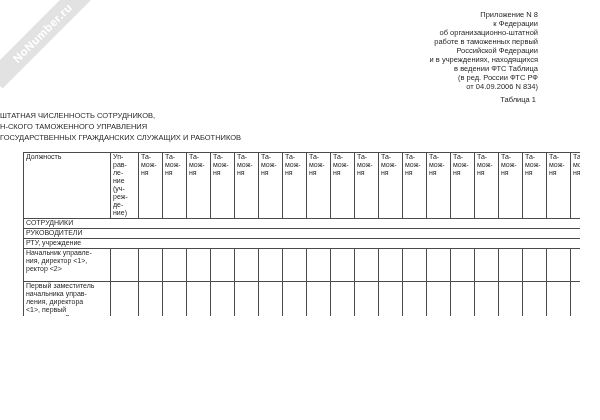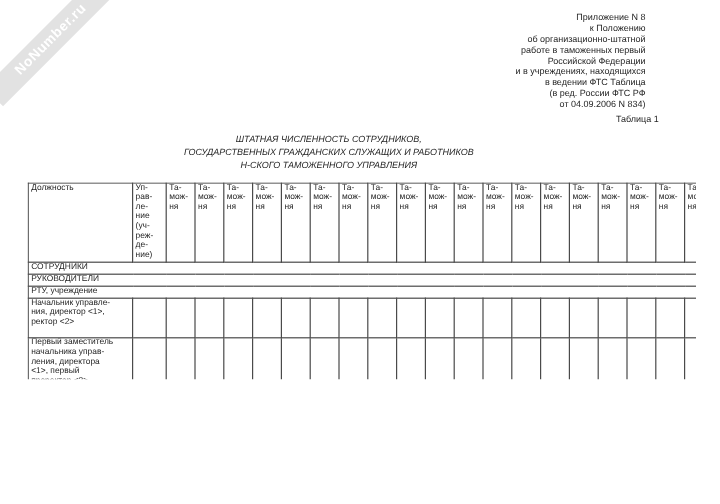--- a/index.html
+++ b/index.html
@@ -30,32 +30,31 @@
   .annex {
     position: absolute;
     top: 10px; right: 62px;
     text-align: right;
     font-size: 7.5px;
     line-height: 9px;
     white-space: nowrap;
   }
   .table-label {
     position: absolute;
-    top: 95px; right: 51px;
+    top: 95px; right: 64px;
     font-size: 7.5px;
   }
   
   .doc-title {
     position: absolute;
     top: 110px; left: 0;
     width: 548px;
-    text-align: center;
+    text-align: left;
     font-size: 7.5px;
     line-height: 11px;
-    font-style: italic;
   }
   
   .table-wrap {
     position: absolute;
     left: 23px; top: 152px;
     width: 557px; height: 164px;
     overflow: hidden;
   }
   table.staff {
     border-collapse: collapse;
@@ -78,36 +77,36 @@
   tr.r-data { height: 33px; }
   tr.band td { white-space: nowrap; }
 </style>
 </head>
 <body>
 
 <div class="watermark">NoNumber.ru</div>
 
 <div class="annex">
   <div>Приложение N 8</div>
-  <div>к Положению</div>
+  <div>к Федерации</div>
   <div>об организационно-штатной</div>
   <div>работе в таможенных первый</div>
   <div>Российской Федерации</div>
   <div>и в учреждениях, находящихся</div>
   <div>в ведении ФТС Таблица</div>
   <div>(в ред. России ФТС РФ</div>
   <div>от 04.09.2006 N 834)</div>
 </div>
 
 <div class="table-label">Таблица 1</div>
 
 <div class="doc-title">
   <div>ШТАТНАЯ ЧИСЛЕННОСТЬ СОТРУДНИКОВ,</div>
+  <div>Н-СКОГО ТАМОЖЕННОГО УПРАВЛЕНИЯ</div>
   <div>ГОСУДАРСТВЕННЫХ ГРАЖДАНСКИХ СЛУЖАЩИХ И РАБОТНИКОВ</div>
-  <div>Н-СКОГО ТАМОЖЕННОГО УПРАВЛЕНИЯ</div>
 </div>
 
 <div class="table-wrap">
   <table class="staff">
     <colgroup>
       <col style="width:87px">
       <col style="width:28px">
       <col style="width:24px">
         <col style="width:24px">
         <col style="width:24px">

